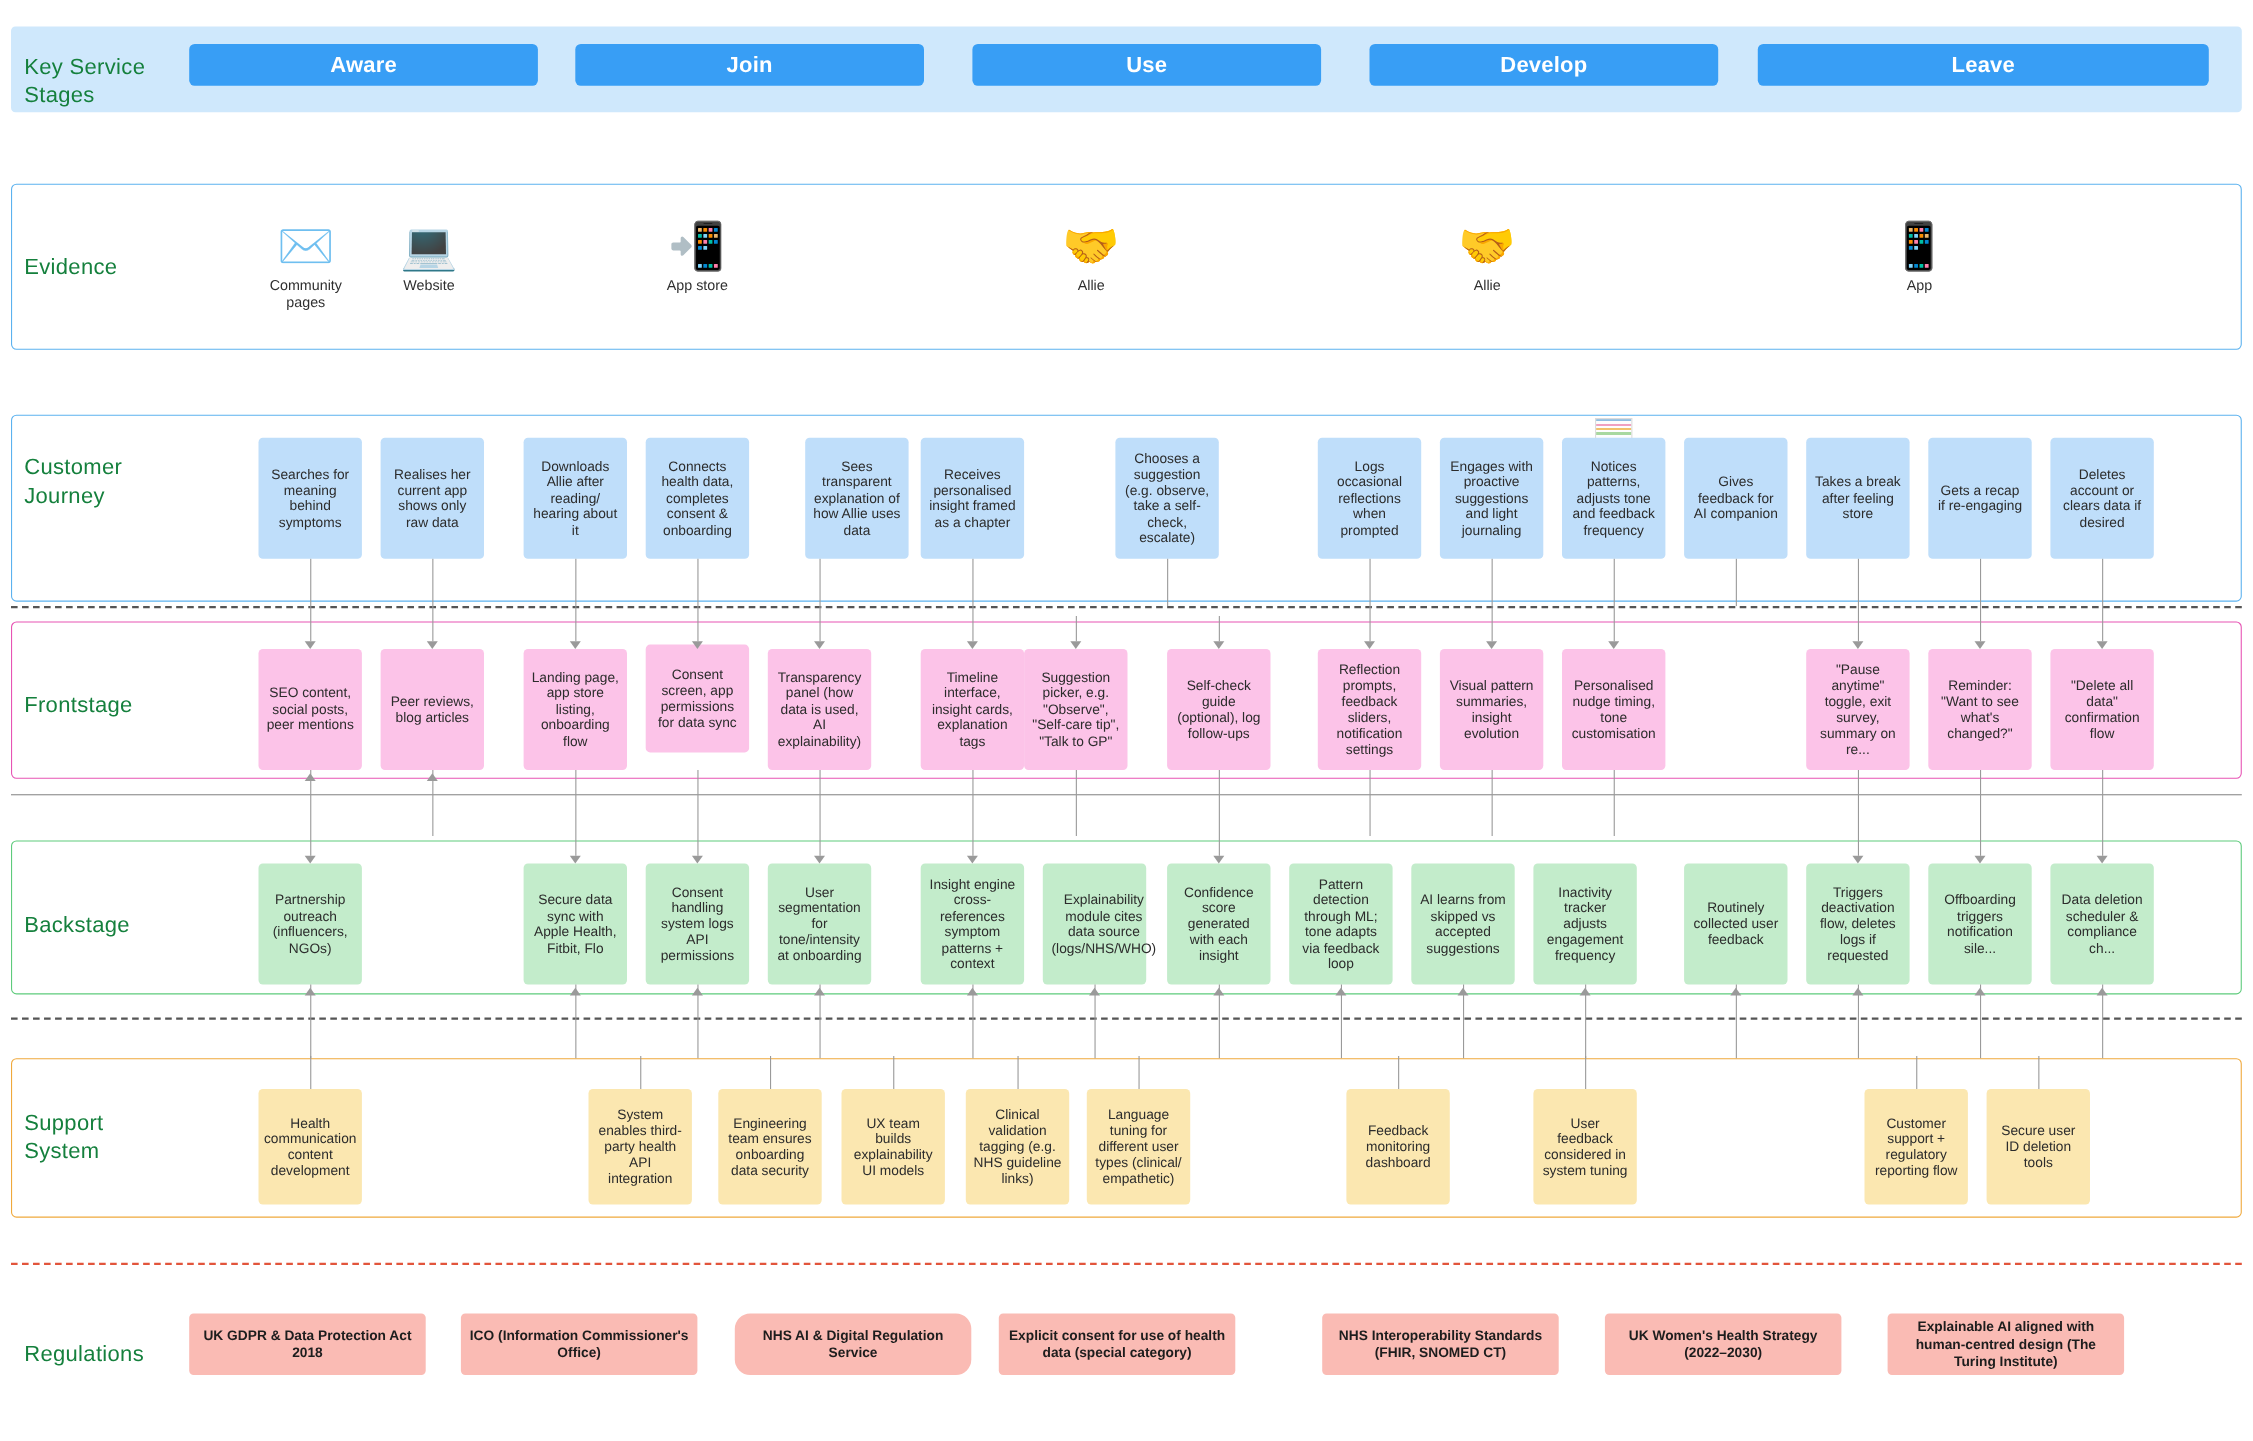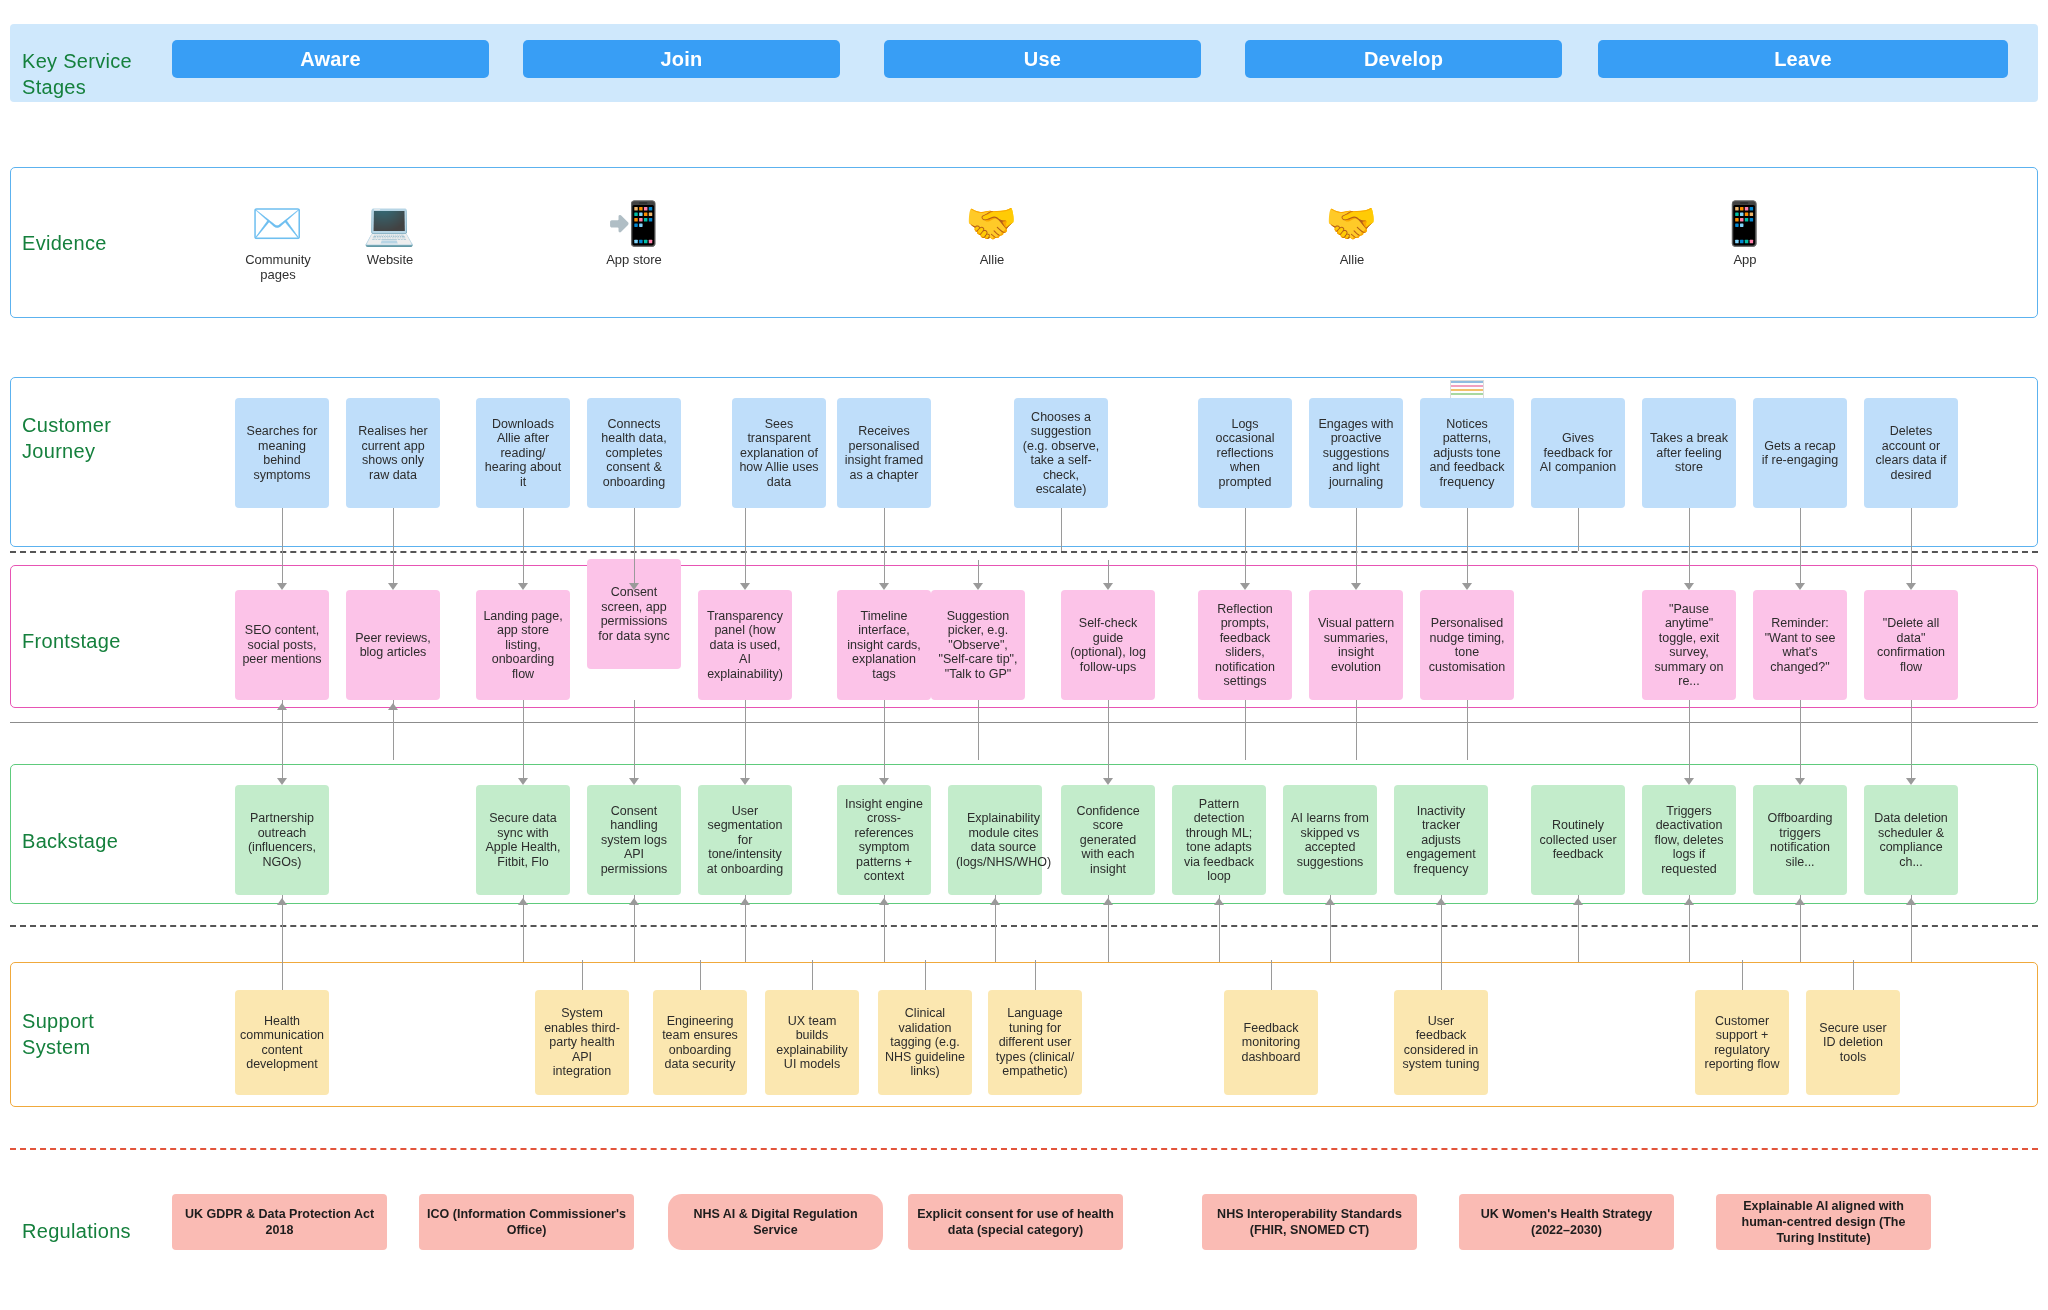--- a/index.html
+++ b/index.html
@@ -220,21 +220,21 @@
     </div>
 
   <div class="divider" id="div-interaction"></div>
 
   <div class="lane" id="lane-frontstage"></div>
   <div class="row-label" style="top:628px;">Frontstage</div>
   <div id="frontstage-cards">
       <div class="card card-frontstage" style="left: 235px; top: 590px; width: 94px; height: 110px;">SEO content, social posts, peer mentions</div>
       <div class="card card-frontstage" style="left: 346px; top: 590px; width: 94px; height: 110px;">Peer reviews, blog articles</div>
       <div class="card card-frontstage" style="left: 476px; top: 590px; width: 94px; height: 110px;">Landing page, app store listing, onboarding flow</div>
-      <div class="card card-frontstage" style="left: 587px; top: 559px; width: 94px; height: 110px;">Consent screen, app permissions for data sync</div>
+      <div class="card card-frontstage" style="left: 587px; top: 586px; width: 94px; height: 98px;">Consent screen, app permissions for data sync</div>
       <div class="card card-frontstage" style="left: 698px; top: 590px; width: 94px; height: 110px;">Transparency panel (how data is used, AI explainability)</div>
       <div class="card card-frontstage" style="left: 837px; top: 590px; width: 94px; height: 110px;">Timeline interface, insight cards, explanation tags</div>
       <div class="card card-frontstage" style="left: 931px; top: 590px; width: 94px; height: 110px;">Suggestion picker, e.g. "Observe", "Self-care tip", "Talk to GP"</div>
       <div class="card card-frontstage" style="left: 1061px; top: 590px; width: 94px; height: 110px;">Self-check guide (optional), log follow-ups</div>
       <div class="card card-frontstage" style="left: 1198px; top: 590px; width: 94px; height: 110px;">Reflection prompts, feedback sliders, notification settings</div>
       <div class="card card-frontstage" style="left: 1309px; top: 590px; width: 94px; height: 110px;">Visual pattern summaries, insight evolution</div>
       <div class="card card-frontstage" style="left: 1420px; top: 590px; width: 94px; height: 110px;">Personalised nudge timing, tone customisation</div>
       <div class="card card-frontstage" style="left: 1642px; top: 590px; width: 94px; height: 110px;">"Pause anytime" toggle, exit survey, summary on re...</div>
       <div class="card card-frontstage" style="left: 1753px; top: 590px; width: 94px; height: 110px;">Reminder: "Want to see what's changed?"</div>
       <div class="card card-frontstage" style="left: 1864px; top: 590px; width: 94px; height: 110px;">"Delete all data" confirmation flow</div>

